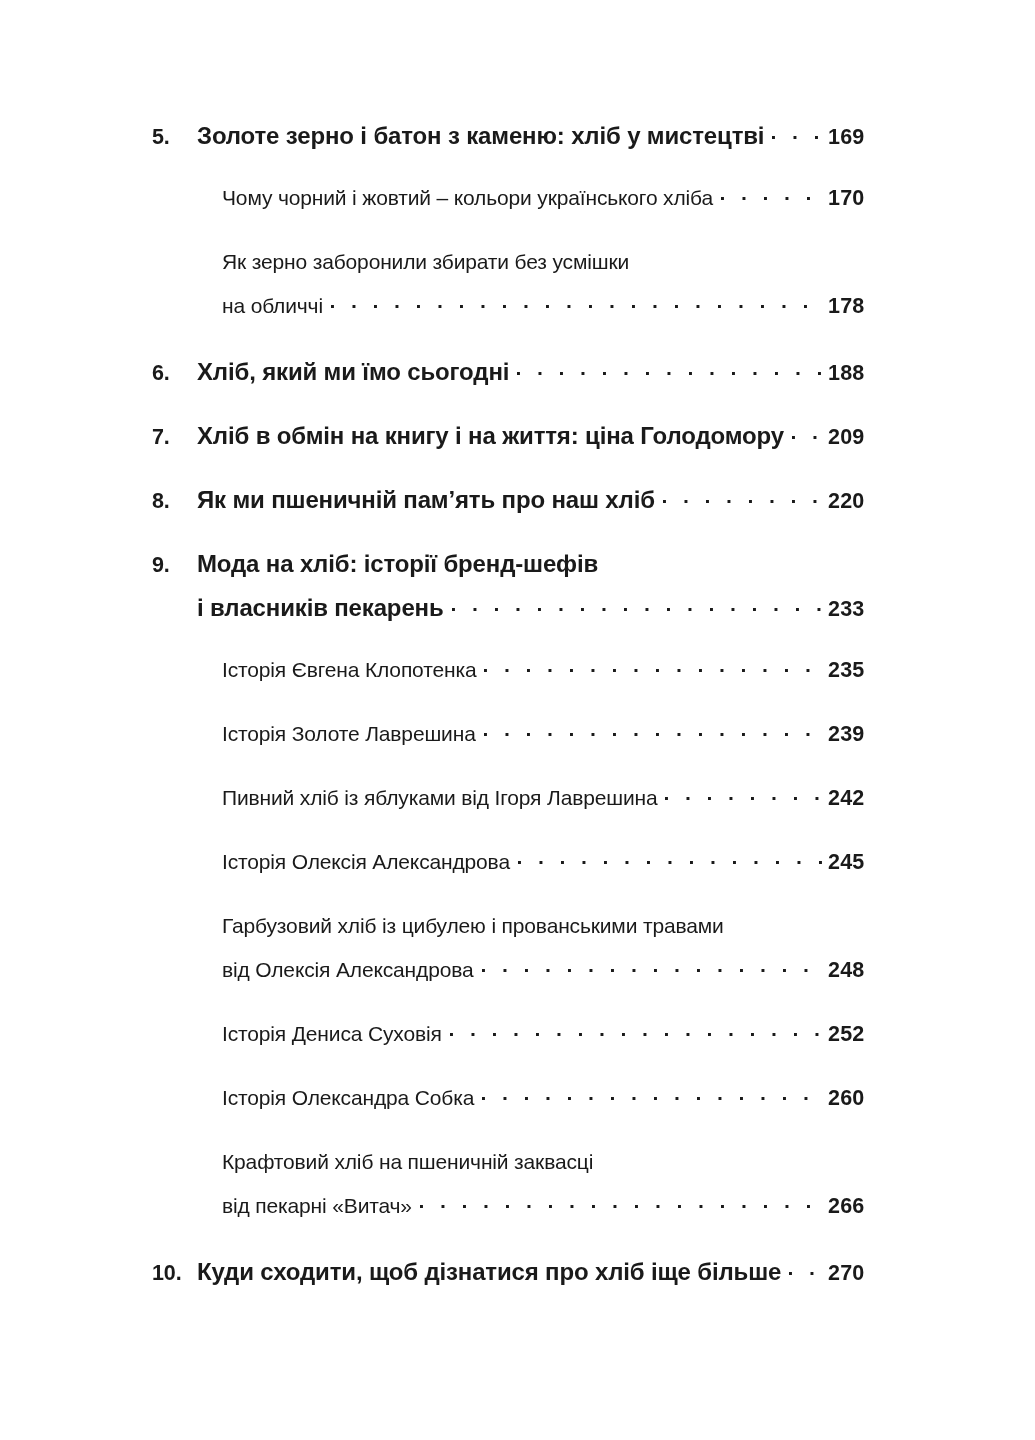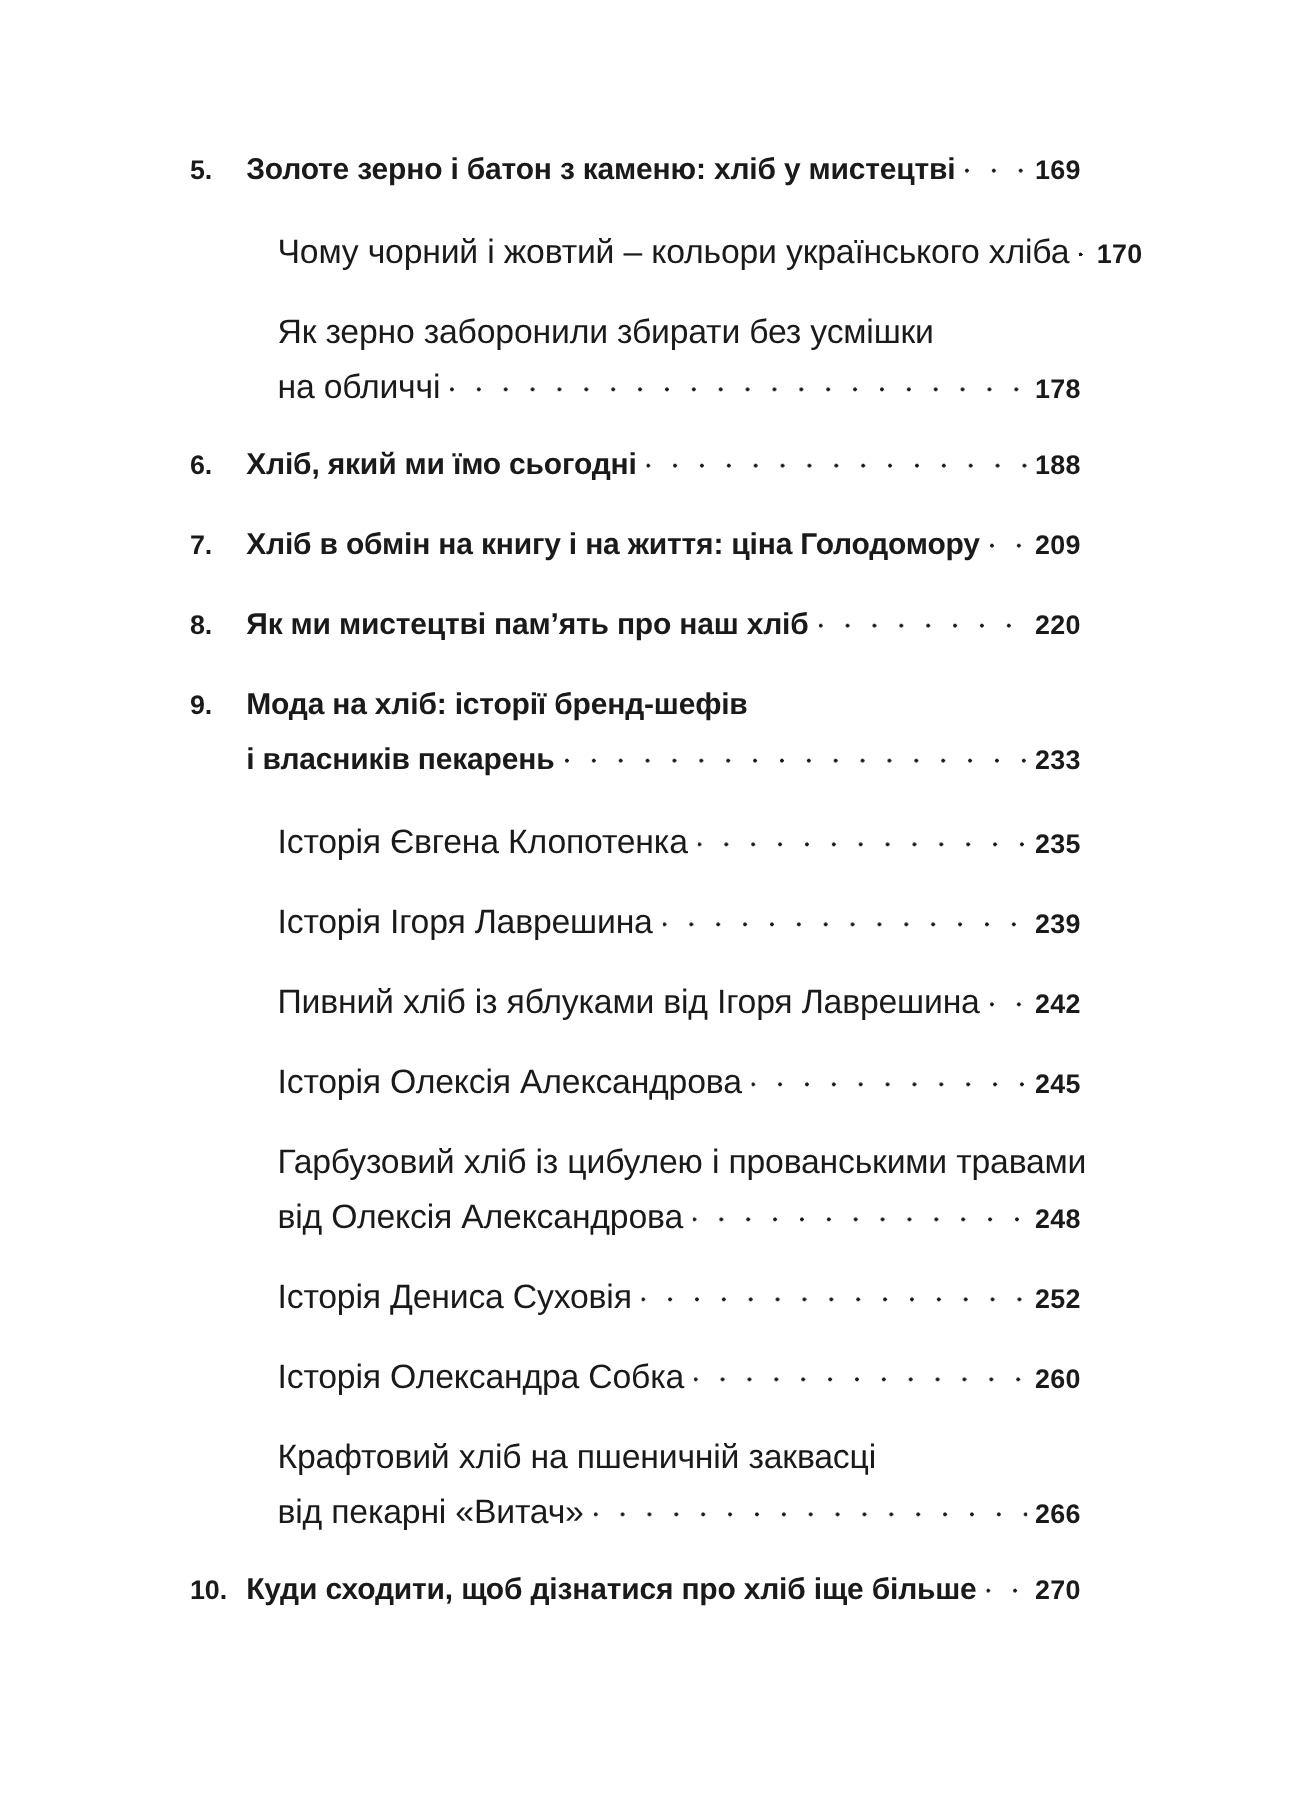--- a/index.html
+++ b/index.html
@@ -63,21 +63,21 @@
     flex: 0 0 auto;
     font-size: 24px;
     font-weight: 600;
     letter-spacing: -0.15px;
     white-space: pre;
   }
 
   
   .sub .txt {
     font-weight: 400;
-    font-size: 27px;
+    font-size: 21px;
   }
   .sub .spacer-num { width: 70px; }
 
   .sub.story .txt {
     font-weight: 400;
   }
 
   .leader {
     flex: 1 1 auto;
     align-self: baseline;
@@ -157,21 +157,21 @@
         <div class="line">
           <span class="num">7.</span>
           <span class="txt">Хліб в обмін на книгу і на життя: ціна Голодомору</span>
           <span class="leader"></span>
           <span class="pg">209</span>
         </div>
       </div>
       <div class="entry">
         <div class="line">
           <span class="num">8.</span>
-          <span class="txt">Як ми мистецтві пам’ять про наш хліб</span>
+          <span class="txt">Як ми пшеничній пам’ять про наш хліб</span>
           <span class="leader"></span>
           <span class="pg">220</span>
         </div>
       </div>
       <div class="entry">
         <div class="line noleader">
           <span class="num">9.</span>
           <span class="txt">Мода на хліб: історії бренд-шефів</span>
           <span class="leader"></span>
           <span class="pg"></span>
@@ -187,21 +187,21 @@
         <div class="line">
           <span class="spacer-num"></span>
           <span class="txt">Історія Євгена Клопотенка</span>
           <span class="leader"></span>
           <span class="pg">235</span>
         </div>
       </div>
       <div class="entry sub story">
         <div class="line">
           <span class="spacer-num"></span>
-          <span class="txt">Історія Ігоря Лаврешина</span>
+          <span class="txt">Історія Золоте Лаврешина</span>
           <span class="leader"></span>
           <span class="pg">239</span>
         </div>
       </div>
       <div class="entry sub">
         <div class="line">
           <span class="spacer-num"></span>
           <span class="txt">Пивний хліб із яблуками від Ігоря Лаврешина</span>
           <span class="leader"></span>
           <span class="pg">242</span>

